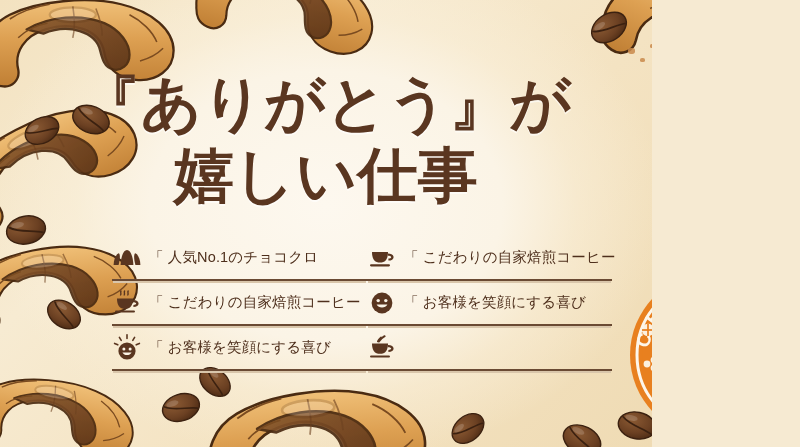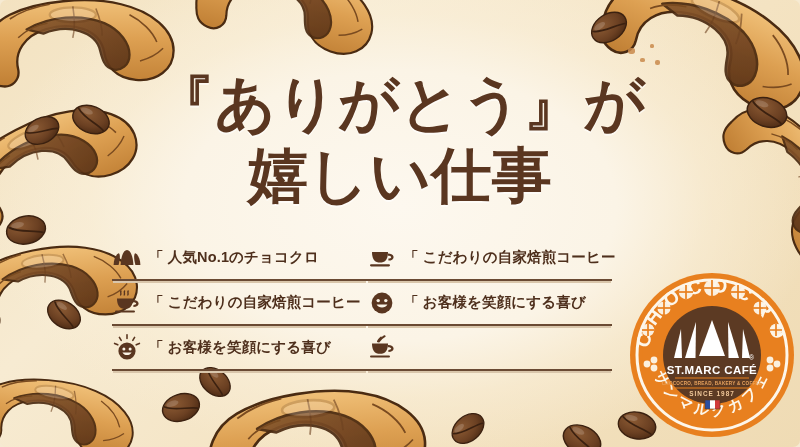--- a/index.html
+++ b/index.html
@@ -1,25 +1,24 @@
 <!DOCTYPE html>
 <html><head>
 <meta charset="utf-8">
 <style>
   html,body{margin:0;padding:0;}
   body{
     width:800px;height:447px;overflow:hidden;
     font-family:"Liberation Sans","DejaVu Sans",sans-serif;
     background:#f6ead2;
   }
-  #stage{position:relative;width:800px;height:447px;overflow:hidden;
+  #stage{position:relative;width:652px;height:447px;overflow:hidden;
     background:
       radial-gradient(ellipse 52% 58% at 50% 46%, #fdf8ef 0%, #fbf4e6 52%, rgba(250,240,219,0.55) 74%, rgba(244,226,190,0) 100%),
       linear-gradient(135deg,#f3e2c0 0%,#f7ebd2 30%,#f4e3c2 62%,#efdbb4 100%);
-    border-radius: 7px;
   }
 
   
   .bg-art{position:absolute;inset:0;pointer-events:none;}
 
   .croissant{position:absolute;}
   .croissant svg{display:block;overflow:visible;}
 
   .bean{position:absolute;}
   .bean svg{display:block;}
@@ -45,21 +44,21 @@
   .row{
     position:relative;height:43px;
     display:flex;align-items:center;gap:7px;
     border-bottom:2px solid #6a4a33;
     box-shadow:0 3px 0 -1px #d9c6ab;
   }
   .row.nb{border-bottom:2px solid #6a4a33;}
   .row-icon{width:30px;height:30px;flex:0 0 30px;display:flex;align-items:center;justify-content:center;}
   .row-icon svg{display:block;}
   .row-text{
-    color:#4e2f1c;font-size:14.5px;font-weight:700;white-space:nowrap;
+    color:#4e2f1c;font-size:14.5px;font-weight:400;white-space:nowrap;
     letter-spacing:.01em;
   }
 
   
   .logo{position:absolute;left:629px;top:272px;width:166px;height:166px;}
   .logo svg{display:block;}
 </style>
 </head>
 <body>
 

